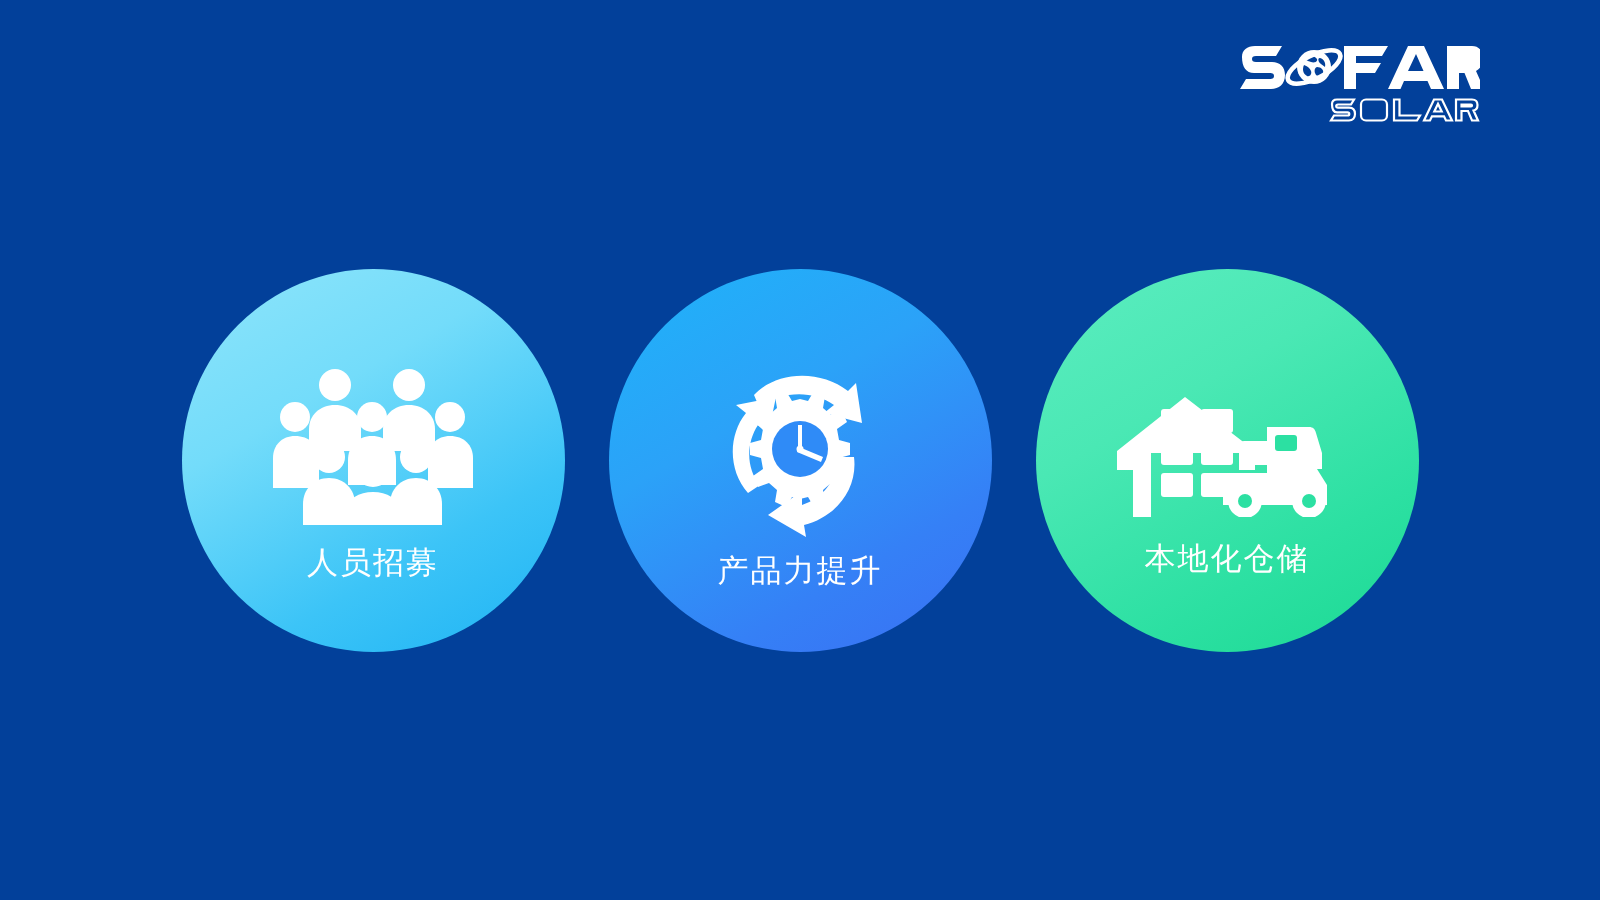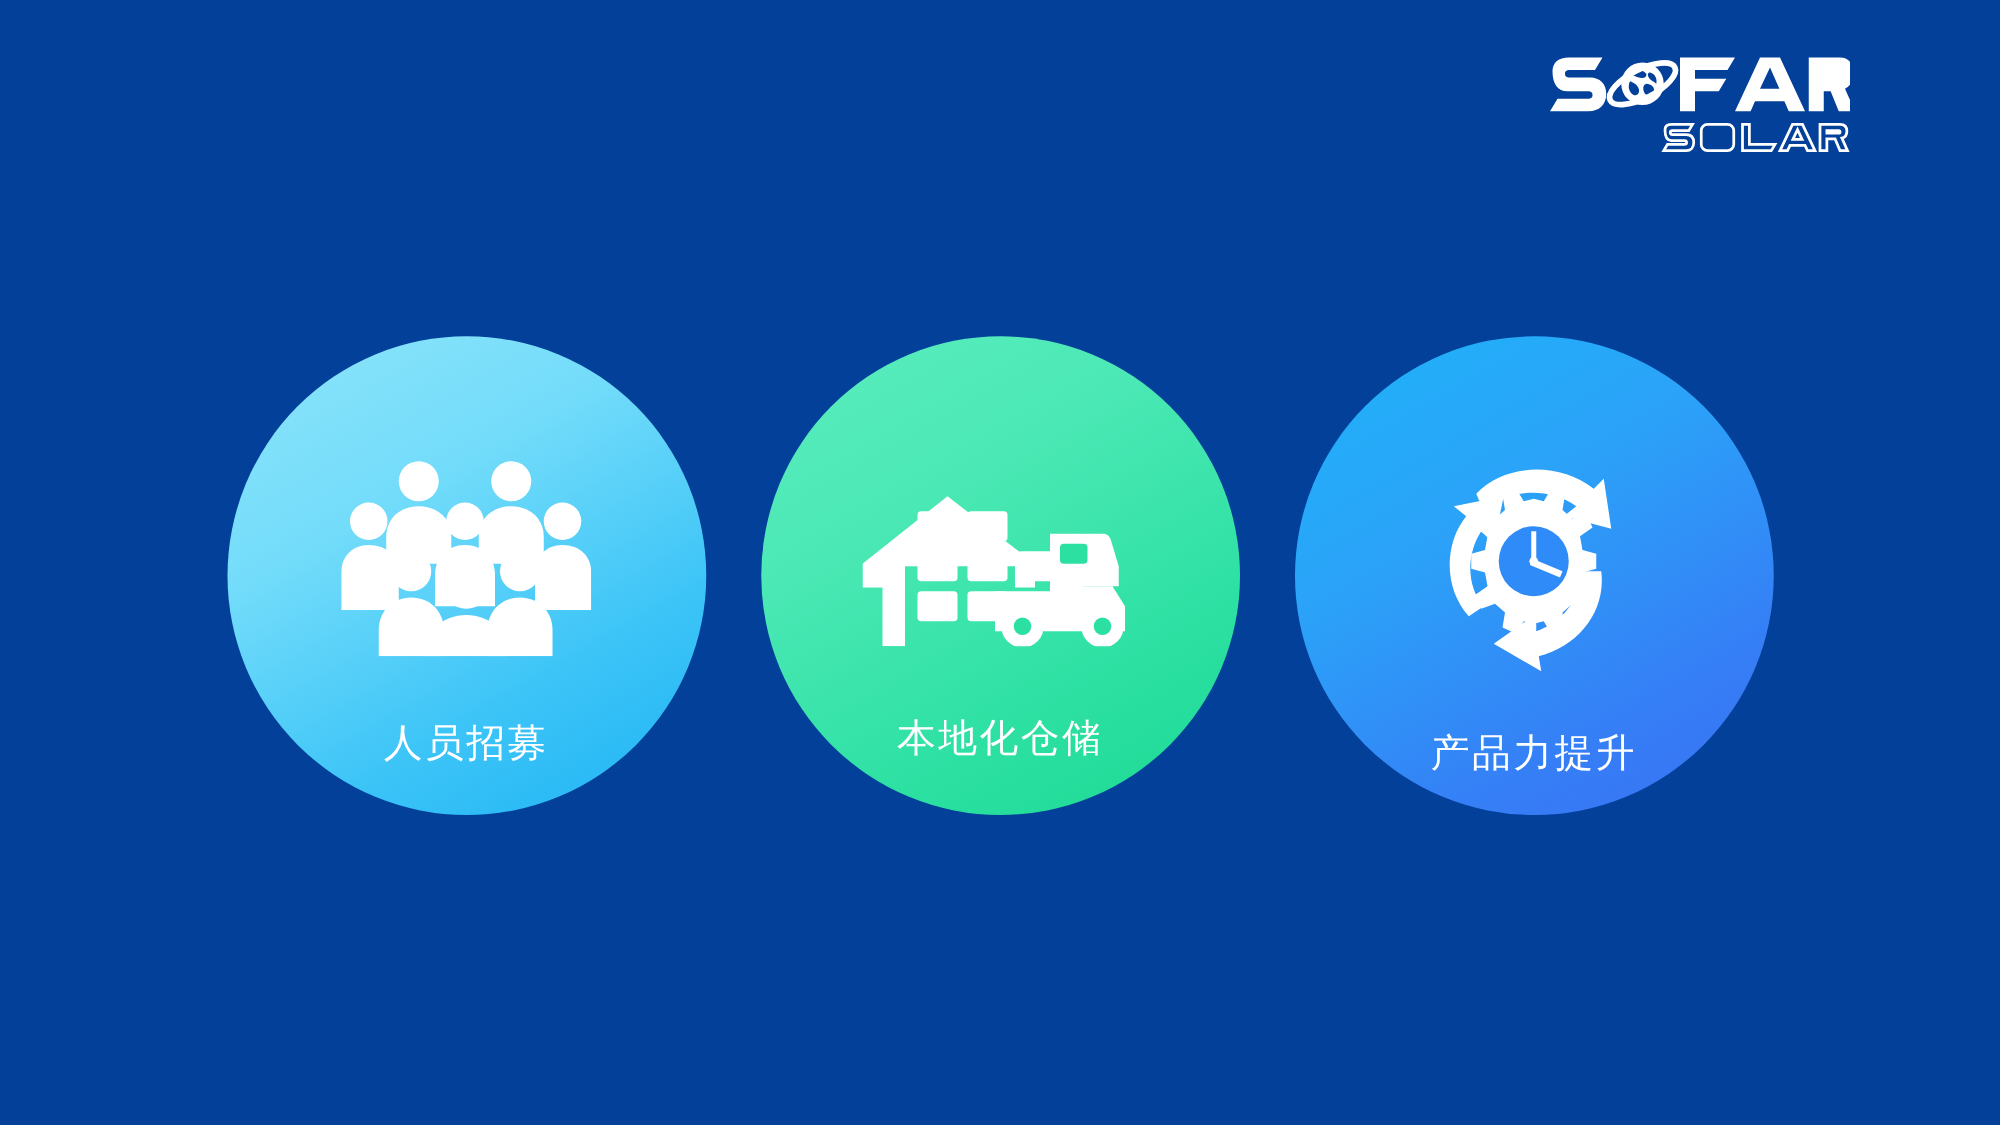--- a/index.html
+++ b/index.html
@@ -62,21 +62,20 @@
     position: relative;
     width: 383px;
     height: 383px;
     border-radius: 50%;
     display: flex;
     flex-direction: column;
     align-items: center;
     justify-content: flex-start;
     box-sizing: border-box;
     padding-top: 96px;
-    gap: 32px;
   }
 
   .circle-card.teamwork {
     background: linear-gradient(150deg, #8ee5fa 0%, #73dcfa 34%, #3cc4f7 70%, #1eb3f4 100%);
   }
   .circle-card.warehouse {
     background: linear-gradient(150deg, #5cedc0 0%, #4ae8b4 35%, #2ce0a2 72%, #1bd993 100%);
   }
   .circle-card.improvement {
     background: linear-gradient(150deg, #1fb3f9 0%, #2ba2f8 38%, #3580f6 74%, #3a6ff4 100%);
@@ -177,52 +176,20 @@
           <circle cx="143" cy="92" r="16"></circle>
           <path d="M143 113 C128 113 117 124 117 139 L117 160 L169 160 L169 139 C169 124 158 113 143 113 Z"></path>
 
           <circle cx="100" cy="103" r="19"></circle>
           <path d="M100 127 C81 127 67 140 67 158 L67 160 L133 160 L133 158 C133 140 119 127 100 127 Z"></path>
         </g>
       </svg>
       <div class="card-label">人员招募</div>
     </div>
 
-    <div class="circle-card warehouse">
-      <svg class="card-icon icon-warehouse" viewBox="0 0 220 152">
-        <g fill="#ffffff">
-
-          <path d="M68 32 L0 86 L0 105 L16 105 L16 152 L34 152 L34 88 L122 88 L122 105 L138 105 L138 86 Z"></path>
-
-          <rect x="44" y="44" width="32" height="24" rx="3"></rect>
-          <rect x="84" y="44" width="32" height="24" rx="3"></rect>
-
-          <rect x="44" y="76" width="32" height="24" rx="3"></rect>
-          <rect x="84" y="76" width="32" height="24" rx="3"></rect>
-          <rect x="124" y="76" width="32" height="24" rx="3"></rect>
-          <rect x="164" y="76" width="26" height="24" rx="3"></rect>
-
-          <rect x="44" y="108" width="32" height="24" rx="3"></rect>
-          <rect x="84" y="108" width="32" height="24" rx="3"></rect>
-
-          <path d="M106 108 L106 140 L210 140 L210 120 L200 104 L176 104 L176 84 L150 84 L150 108 Z"></path>
-          <path d="M150 60 L196 60 L196 86 L150 86 Z" opacity="0"></path>
-
-          <path d="M150 62 L192 62 C196 62 198 64 199 68 L205 88 L205 104 L150 104 Z"></path>
-          <rect x="158" y="70" width="22" height="16" rx="3" fill="#2ce0a2"></rect>
-
-          <circle cx="128" cy="136" r="17"></circle>
-          <circle cx="128" cy="136" r="7" fill="#2ce0a2"></circle>
-          <circle cx="192" cy="136" r="17"></circle>
-          <circle cx="192" cy="136" r="7" fill="#2ce0a2"></circle>
-        </g>
-      </svg>
-      <div class="card-label">本地化仓储</div>
-    </div>
-
     <div class="circle-card improvement">
       <svg class="card-icon icon-cycle" viewBox="0 0 196 176">
         <g fill="#ffffff">
 
           <path d="M52 30 C74 6 118 4 146 26 L154 18 L160 58 L122 48 L132 40 C110 24 76 26 58 44 Z"></path>
 
           <path d="M152 92 C156 124 134 152 102 160 L104 172 L66 150 L100 126 L100 140 C122 132 136 114 134 92 Z"></path>
 
           <path d="M46 128 C26 106 26 70 44 48 L34 40 L74 32 L66 70 L56 60 C44 78 44 104 58 120 Z"></path>
 
@@ -236,14 +203,46 @@
           <circle cx="98" cy="84" r="28" fill="#2f8bf7"></circle>
 
           <path d="M96 60 L100 60 L100 84 L96 84 Z"></path>
           <path d="M97 82 L121 92 L119 97 L95 87 Z"></path>
           <circle cx="98" cy="84" r="3.5"></circle>
         </g>
       </svg>
       <div class="card-label">产品力提升</div>
     </div>
 
+    <div class="circle-card warehouse">
+      <svg class="card-icon icon-warehouse" viewBox="0 0 220 152">
+        <g fill="#ffffff">
+
+          <path d="M68 32 L0 86 L0 105 L16 105 L16 152 L34 152 L34 88 L122 88 L122 105 L138 105 L138 86 Z"></path>
+
+          <rect x="44" y="44" width="32" height="24" rx="3"></rect>
+          <rect x="84" y="44" width="32" height="24" rx="3"></rect>
+
+          <rect x="44" y="76" width="32" height="24" rx="3"></rect>
+          <rect x="84" y="76" width="32" height="24" rx="3"></rect>
+          <rect x="124" y="76" width="32" height="24" rx="3"></rect>
+          <rect x="164" y="76" width="26" height="24" rx="3"></rect>
+
+          <rect x="44" y="108" width="32" height="24" rx="3"></rect>
+          <rect x="84" y="108" width="32" height="24" rx="3"></rect>
+
+          <path d="M106 108 L106 140 L210 140 L210 120 L200 104 L176 104 L176 84 L150 84 L150 108 Z"></path>
+          <path d="M150 60 L196 60 L196 86 L150 86 Z" opacity="0"></path>
+
+          <path d="M150 62 L192 62 C196 62 198 64 199 68 L205 88 L205 104 L150 104 Z"></path>
+          <rect x="158" y="70" width="22" height="16" rx="3" fill="#2ce0a2"></rect>
+
+          <circle cx="128" cy="136" r="17"></circle>
+          <circle cx="128" cy="136" r="7" fill="#2ce0a2"></circle>
+          <circle cx="192" cy="136" r="17"></circle>
+          <circle cx="192" cy="136" r="7" fill="#2ce0a2"></circle>
+        </g>
+      </svg>
+      <div class="card-label">本地化仓储</div>
+    </div>
+
   </div>
 </div>
 
 </body></html>

